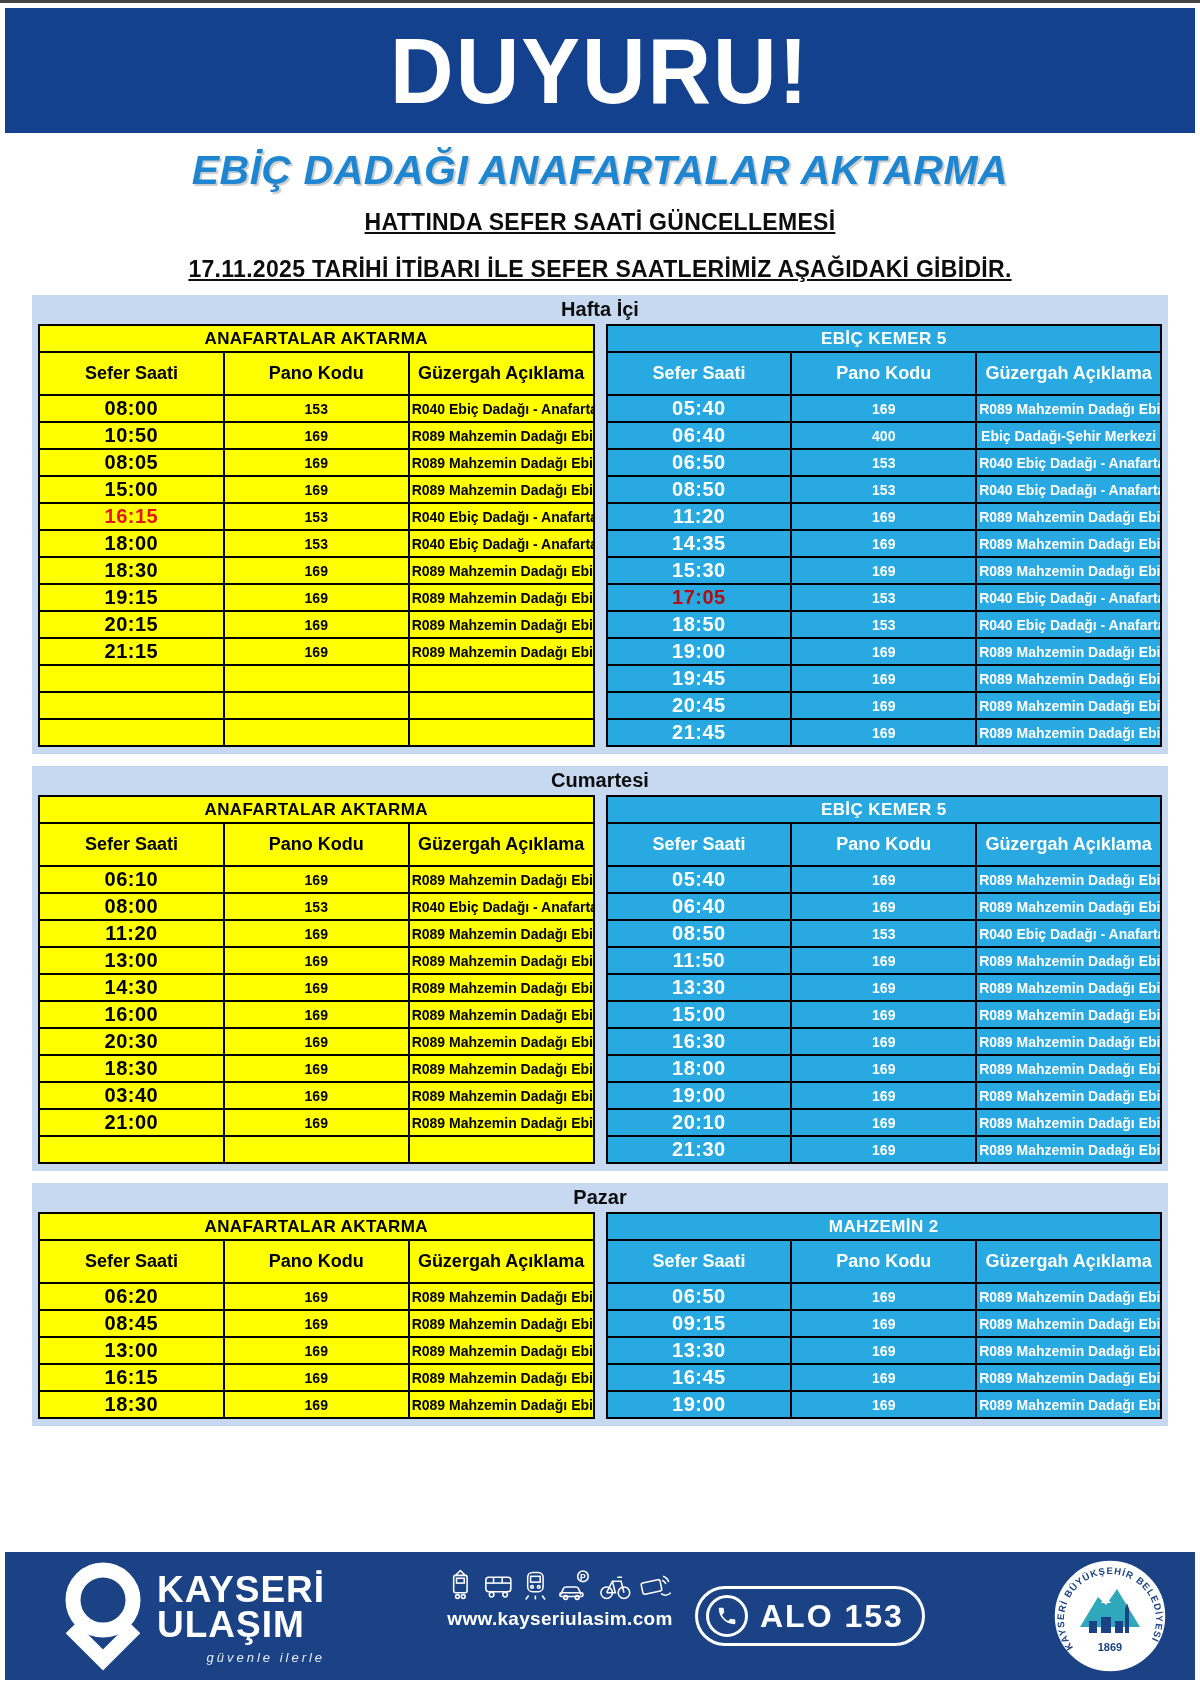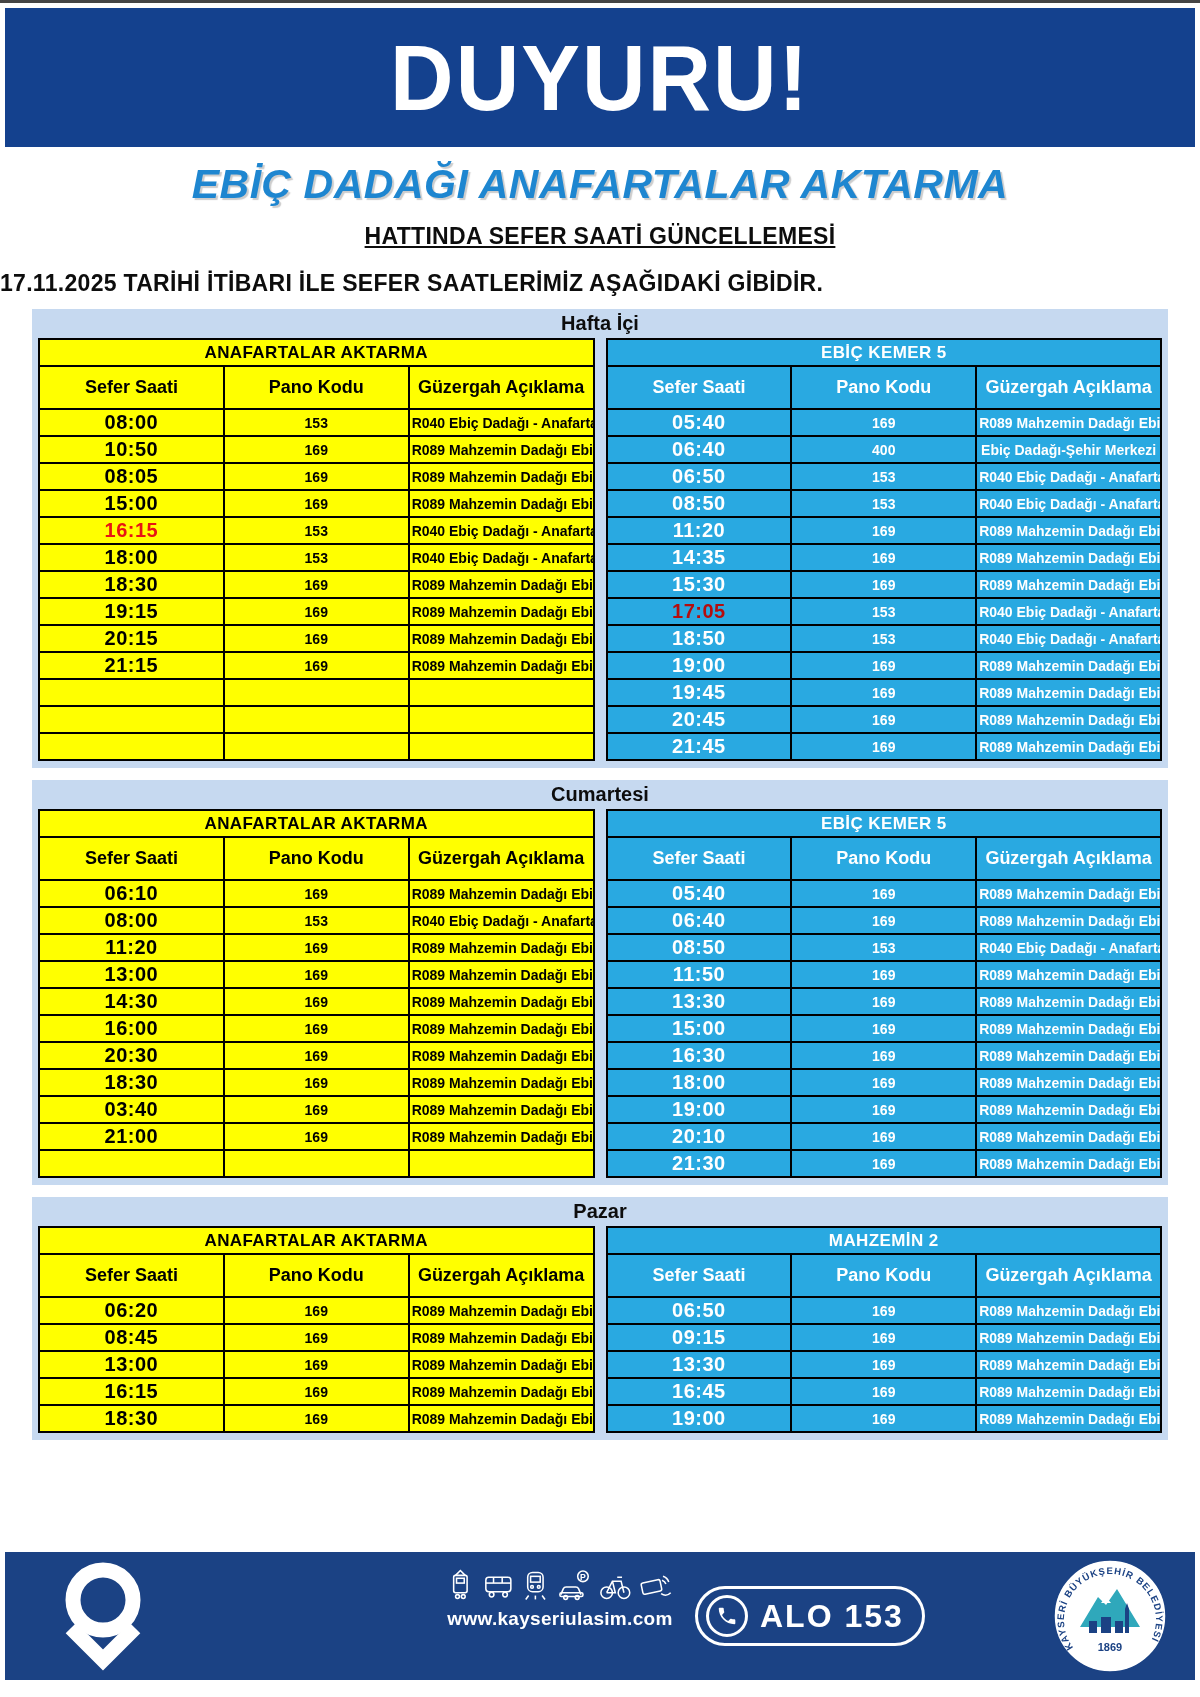--- a/index.html
+++ b/index.html
@@ -3,35 +3,35 @@
 <meta charset="utf-8">
 <style>
   * { box-sizing: border-box; margin: 0; padding: 0; }
   html,body { background:#ffffff; }
   body {
     width: 1200px; height: 1697px; position: relative;
     font-family: "Liberation Sans", sans-serif; overflow: hidden;
   }
   .topline { height: 3px; background: #454545; margin-bottom: 5px; }
   .banner {
-    margin: 0 5px; height: 139px; background: #14418e;
+    margin: 0 5px; height: 125px; background: #14418e;
     display: flex; align-items: center; justify-content: center;
   }
   .banner .banner-title {
     color:#fff; font-size: 88px; font-weight: bold; letter-spacing: 2px;
     transform: scaleY(1.05);
   }
   .line-title {
     text-align: center; color: #1e86d0; font-size: 41px; font-weight: bold;
     margin-top: 14px; letter-spacing: 0.5px;
     text-shadow: 2px 2px 1px rgba(110,110,110,0.35);
     font-style: italic;
   }
   .subtitle { text-align: center; font-size: 23px; font-weight: bold; color:#0d0d0d; margin-top: 15px; letter-spacing: 0.3px; text-decoration: underline;}
-  .dateline { text-align: left; font-size: 23px; font-weight: bold; color:#0d0d0d; margin-top: 20px; letter-spacing: 0.3px;}
+  .dateline { text-align: center; font-size: 23px; font-weight: bold; color:#0d0d0d; margin-top: 20px; letter-spacing: 0.3px; text-decoration: underline;}
 
   .section {
     width: 1136px; margin: 12px auto 0; background: #c6d9f0; padding: 2px 6px 7px;
   }
   .section-label { text-align: center; font-weight: bold; font-size: 20px; color: #0d0d0d; padding: 1px 0 3px; }
   .tables { display: flex; gap: 11px; }
   table.tbl { flex: 1; border-collapse: collapse; table-layout: fixed; width: 100%; }
   .tbl th, .tbl td {
     border: 2px solid #000; text-align: center; vertical-align: middle;
     font-weight: bold; overflow: hidden; white-space: nowrap; padding: 0 2px;
@@ -479,20 +479,25 @@
 
 <div class="footer">
 
   <div class="pin-logo">
     <svg width="96" height="112" viewBox="0 0 96 112">
       <circle cx="48" cy="40" r="30" fill="none" stroke="#ffffff" stroke-width="15"></circle>
       <path d="M16 68 L48 100 L80 68" fill="none" stroke="#ffffff" stroke-width="15" stroke-linecap="butt" stroke-linejoin="miter"></path>
     </svg>
   </div>
 
+  <div class="brand">
+    <div class="b1">KAYSERİ</div>
+    <div class="b2">ULAŞIM</div>
+    <div class="tagline">güvenle ilerle</div>
+  </div>
 
   <div class="transit">
     <div class="icon-row">
       <svg width="32" height="34" viewBox="0 0 32 34" fill="none" stroke="#ffffff" stroke-width="1.6">
         <path d="M11 7 L16 2 L21 7"></path>
           <rect x="9" y="7" width="14" height="18" rx="2"></rect>
         <rect x="12" y="10" width="8" height="5"></rect>
           <circle cx="13" cy="29" r="2"></circle>
           <circle cx="19" cy="29" r="2"></circle>
       </svg>

